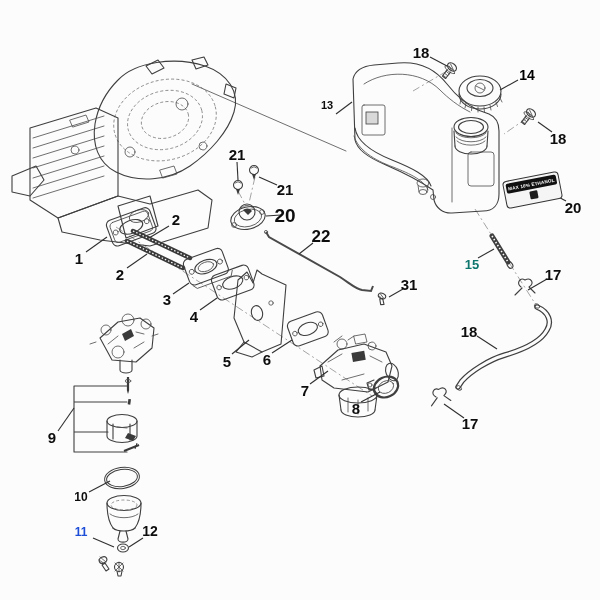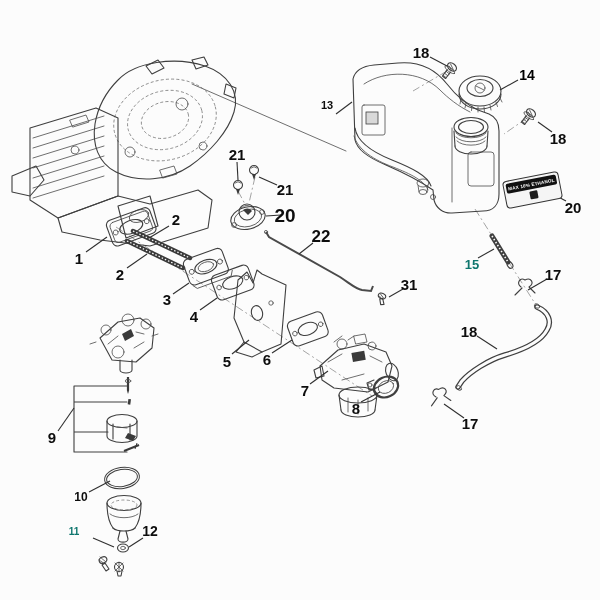--- a/index.html
+++ b/index.html
@@ -366,21 +366,21 @@
       <div class="callout" style="left: 176px; top: 219px; color: rgb(13, 13, 13); font-size: 15px;">2</div>
       <div class="callout" style="left: 120px; top: 274px; color: rgb(13, 13, 13); font-size: 15px;">2</div>
       <div class="callout" style="left: 167px; top: 299px; color: rgb(13, 13, 13); font-size: 15px;">3</div>
       <div class="callout" style="left: 194px; top: 316px; color: rgb(13, 13, 13); font-size: 15px;">4</div>
       <div class="callout" style="left: 227px; top: 361px; color: rgb(13, 13, 13); font-size: 15px;">5</div>
       <div class="callout" style="left: 267px; top: 359px; color: rgb(13, 13, 13); font-size: 15px;">6</div>
       <div class="callout" style="left: 305px; top: 390px; color: rgb(13, 13, 13); font-size: 15px;">7</div>
       <div class="callout" style="left: 356px; top: 408px; color: rgb(13, 13, 13); font-size: 15px;">8</div>
       <div class="callout" style="left: 52px; top: 437px; color: rgb(13, 13, 13); font-size: 15px;">9</div>
       <div class="callout" style="left: 81px; top: 497px; color: rgb(13, 13, 13); font-size: 12px;">10</div>
-      <div class="callout" style="left: 74px; top: 532px; color: #0f766e; font-size: 10px;">11</div>
+      <div class="callout" style="left: 81px; top: 532px; color: #1d4ed8; font-size: 12px;">11</div>
       <div class="callout" style="left: 150px; top: 531px; color: rgb(13, 13, 13); font-size: 14px;">12</div>
       <div class="callout" style="left: 327px; top: 105px; color: rgb(13, 13, 13); font-size: 11px;">13</div>
       <div class="callout" style="left: 527px; top: 75px; color: #000000; font-size: 14px;">14</div>
       <div class="callout" style="left: 472px; top: 264px; color: #0f766e; font-size: 13px;">15</div>
       <div class="callout" style="left: 469px; top: 331px; color: rgb(13, 13, 13); font-size: 15px;">18</div>
       <div class="callout" style="left: 553px; top: 274px; color: rgb(13, 13, 13); font-size: 15px;">17</div>
       <div class="callout" style="left: 470px; top: 423px; color: rgb(13, 13, 13); font-size: 15px;">17</div>
       <div class="callout" style="left: 421px; top: 52px; color: rgb(13, 13, 13); font-size: 15px;">18</div>
       <div class="callout" style="left: 558px; top: 138px; color: rgb(13, 13, 13); font-size: 15px;">18</div>
       <div class="callout" style="left: 573px; top: 207px; color: rgb(13, 13, 13); font-size: 15px;">20</div>

